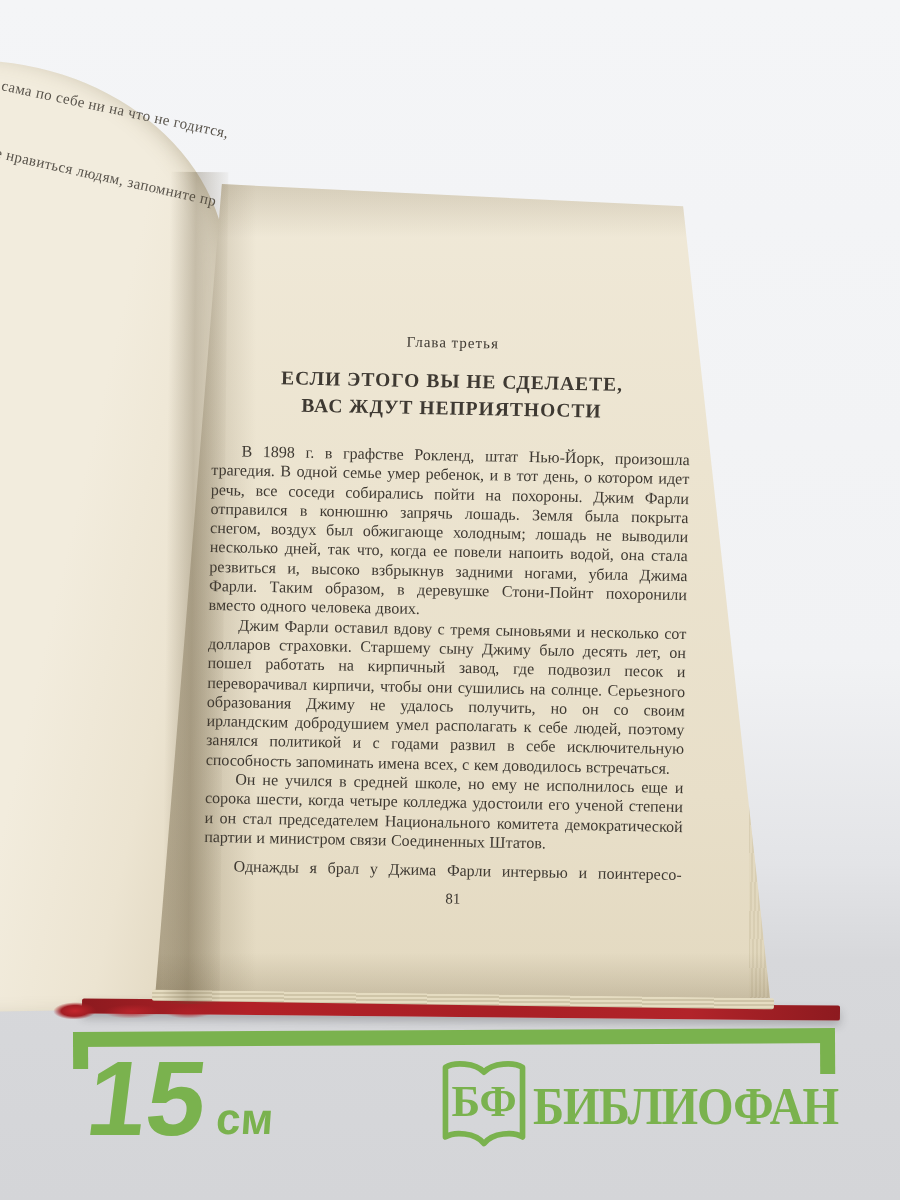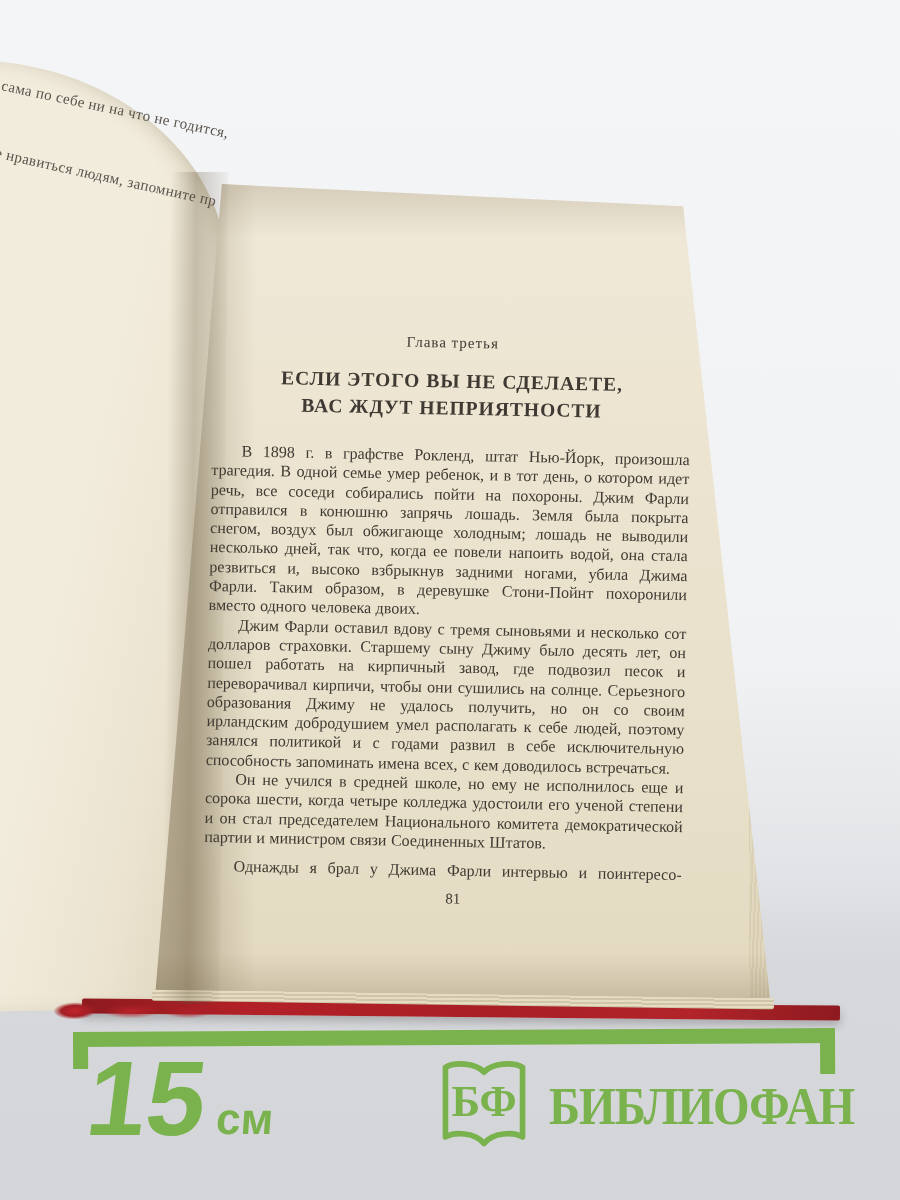--- a/index.html
+++ b/index.html
@@ -84,21 +84,21 @@
   }
   .ruler-tick-left{position:absolute;left:0;top:13px;width:15px;height:24px;background:#7ab24e;}
   .ruler-tick-right{position:absolute;right:0;top:13px;width:15px;height:33px;background:#7ab24e;}
   .ruler-label{
     position:absolute;left:88px;top:1048px;z-index:5;display:flex;align-items:flex-end;
     color:#7ab24e;font-family:"Liberation Sans",sans-serif;font-weight:bold;
   }
   .ruler-value{font-size:106px;line-height:.95;transform:skewX(-7deg);}
   .ruler-unit{font-size:44px;line-height:1;margin-left:10px;padding-bottom:8px;transform:skewX(-4deg);}
   .logo{
-    position:absolute;left:437px;top:1056px;z-index:5;display:flex;align-items:center;gap:18px;
+    position:absolute;left:437px;top:1056px;z-index:5;display:flex;align-items:center;gap:2px;
     color:#7ab24e;
   }
   .logo-name{
     font-family:"Liberation Serif",serif;font-weight:bold;font-size:47px;line-height:1;
     letter-spacing:-1px;transform:scaleY(1.12);color:#7ab24e;
   }
 </style>
 </head>
 <body>
 

